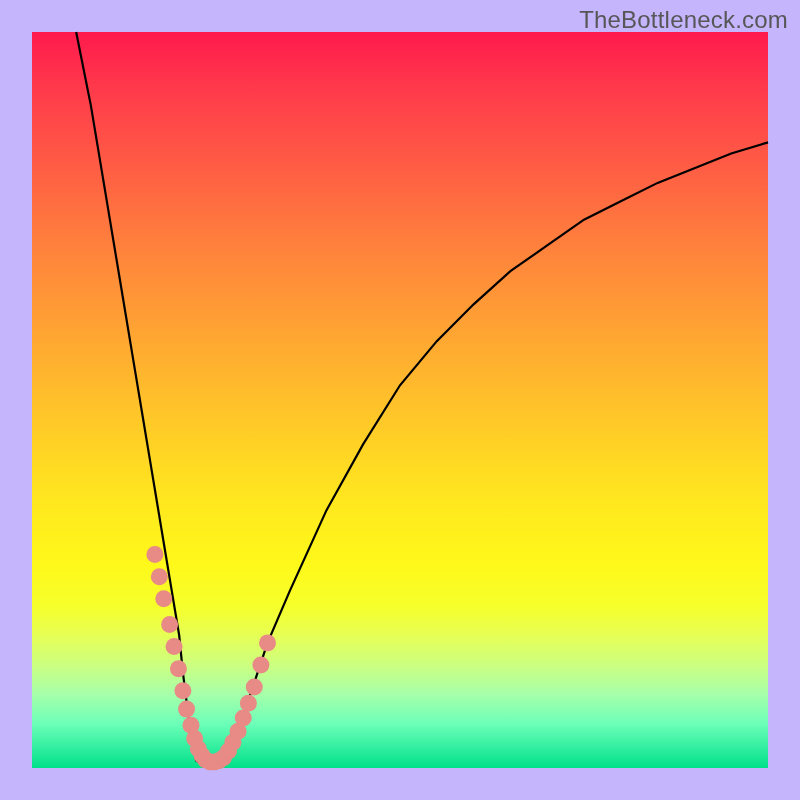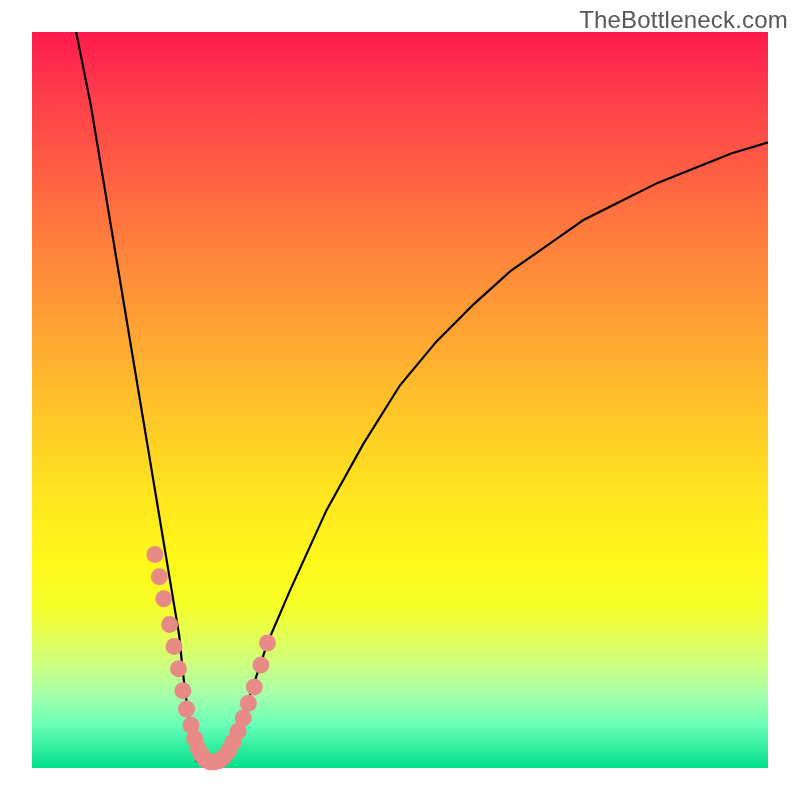--- a/index.html
+++ b/index.html
@@ -8,21 +8,21 @@
     width: 800px;
     height: 800px;
     overflow: hidden;
     background: #000;
     font-family: Arial, Helvetica, sans-serif;
   }
   .frame {
     position: relative;
     width: 800px;
     height: 800px;
-    background: #ffffff;
+    background: #c4b5fd;
   }
   .plot-area {
     position: absolute;
     left: 32px;
     top: 32px;
     width: 736px;
     height: 736px;
     background: linear-gradient(to bottom,
       #ff1a4d 0%,
       #ff3b4b 8%,

